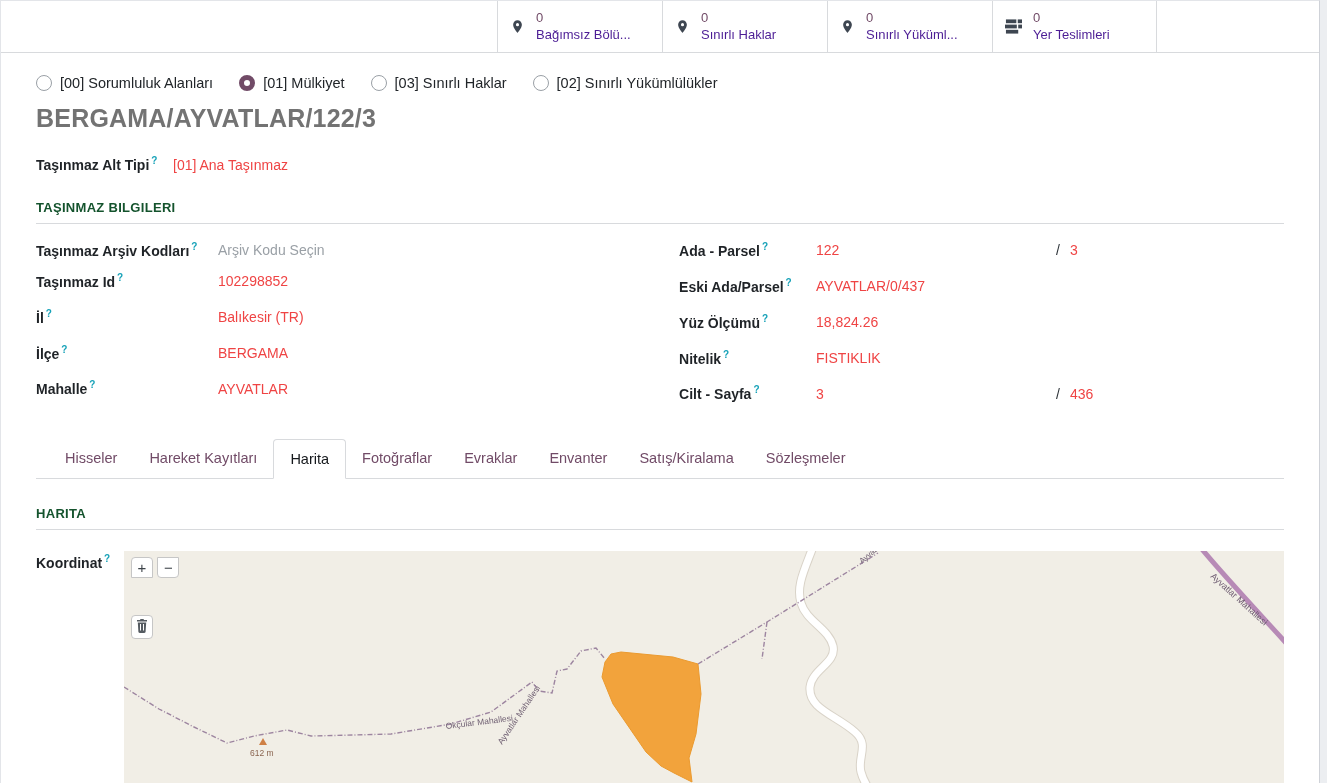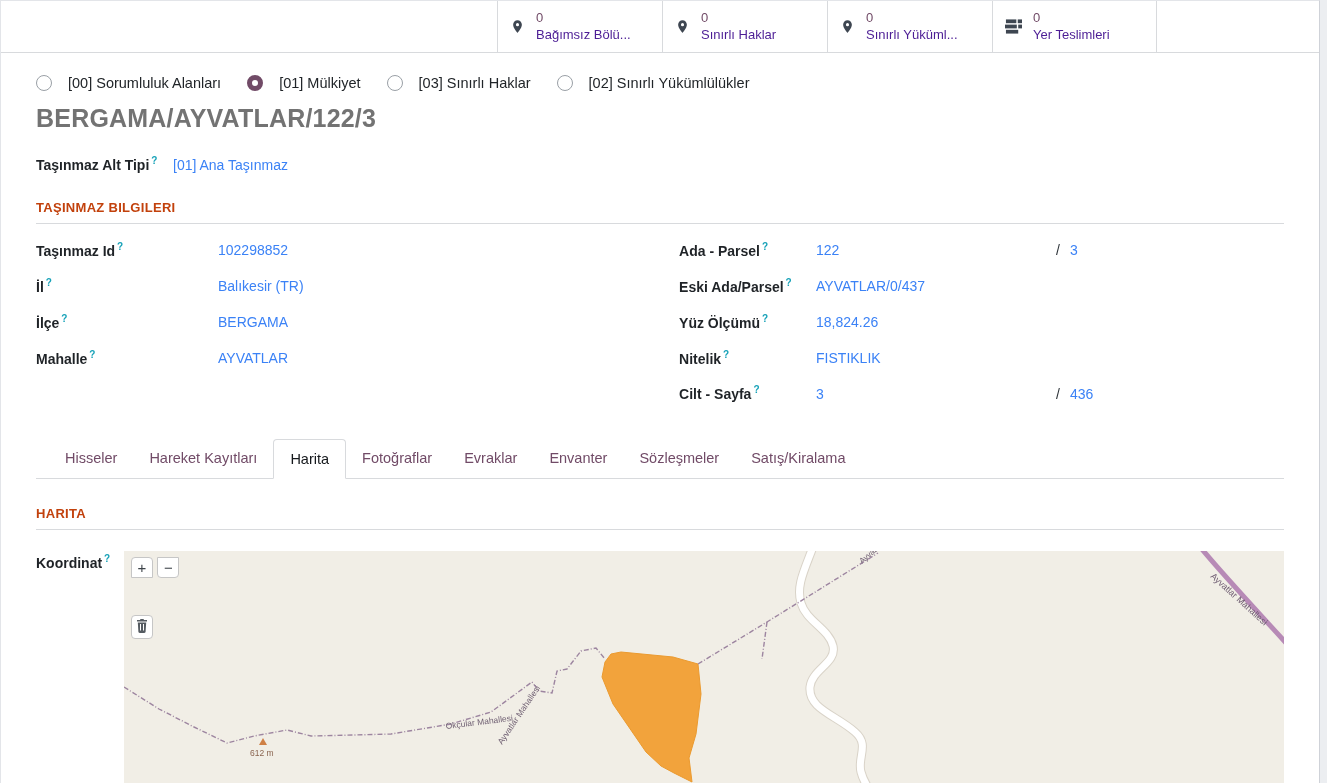--- a/index.html
+++ b/index.html
@@ -13,35 +13,35 @@
   .statbtn:last-child{border-right:1px solid #d8dadd}
   .statbtn .icon{flex:0 0 auto;display:flex;align-items:center}
   .statbtn .txt{display:flex;flex-direction:column;line-height:1.3;font-size:13px;min-width:0}
   .stat-value{color:#714B67}
   .stat-label{color:#4c1d95;white-space:nowrap;overflow:hidden;text-overflow:ellipsis}
 
   .content{padding:0 35px}
 
   
   .radio-row{display:flex;gap:26px;margin-top:22px;align-items:center;font-size:14.5px;color:#212529}
-  .radio{display:flex;align-items:center;gap:16px;cursor:pointer}
+  .radio{display:flex;align-items:center;gap:8px;cursor:pointer}
   .radio-dot{width:16px;height:16px;border-radius:50%;border:1px solid #9aa0a6;background:#fff;box-sizing:border-box;flex:0 0 auto}
   .radio.sel .radio-dot{border:5px solid #714B67}
 
   
   .page-title{font-size:25px;font-weight:700;margin:13px 0 0;color:#737373;letter-spacing:.2px}
   .subtype{display:flex;margin-top:22px;font-size:14px;align-items:baseline}
   .subtype .flabel{flex:0 0 137px}
   .flabel{font-weight:600;color:#1f2327}
   sup.help{color:#17a2b8;font-size:10px;font-weight:700;margin-left:2px;cursor:pointer}
-  .fvalue{color:#3b82f6}
+  .fvalue{color:#ef4444}
   .placeholder{color:#9aa0a6}
 
   
-  .section-hd{font-size:13px;font-weight:700;letter-spacing:.3px;padding-bottom:8px;border-bottom:1px solid #d8dadd;color:#c2410c;margin-top:27px}
+  .section-hd{font-size:13px;font-weight:700;letter-spacing:.3px;padding-bottom:8px;border-bottom:1px solid #d8dadd;color:#14532d;margin-top:27px}
 
   
   .grid{display:flex;margin-top:16px}
   .col-left{width:605px}
   .col-right{width:613px;margin-left:46px}
   .frow{display:flex;margin-bottom:15px;font-size:14px;align-items:baseline}
   .col-left .flabel{flex:0 0 172px;padding-right:10px;line-height:1.45}
   .col-right .flabel{flex:0 0 127px;padding-right:10px;line-height:1.45}
   .frow.tall{margin-bottom:10px}
   .split{display:flex;flex:1;align-items:flex-end}
@@ -152,20 +152,24 @@
     <div class="subtype">
       <span class="flabel"><span>Taşınmaz Alt Tipi</span><sup class="help">?</sup></span>
       <span class="fvalue">[01] Ana Taşınmaz</span>
     </div>
 
     <div class="section-hd">TAŞINMAZ BILGILERI</div>
 
     <div class="grid">
       <div class="col-left">
 
+        <div class="frow tall">
+          <span class="flabel"><span>Taşınmaz Arşiv Kodları</span><sup class="help">?</sup></span>
+          <span class="fvalue placeholder">Arşiv Kodu Seçin</span>
+        </div>
 
         <div class="frow">
           <span class="flabel"><span>Taşınmaz Id</span><sup class="help">?</sup></span>
           <span class="fvalue">102298852</span>
         </div>
 
         <div class="frow">
           <span class="flabel"><span>İl</span><sup class="help">?</sup></span>
           <span class="fvalue">Balıkesir (TR)</span>
         </div>
@@ -219,22 +223,22 @@
       </div>
     </div>
 
     <div class="tabs">
       <div class="tab">Hisseler</div>
       <div class="tab">Hareket Kayıtları</div>
       <div class="tab active">Harita</div>
       <div class="tab">Fotoğraflar</div>
       <div class="tab">Evraklar</div>
       <div class="tab">Envanter</div>
+      <div class="tab">Satış/Kiralama</div>
       <div class="tab">Sözleşmeler</div>
-      <div class="tab">Satış/Kiralama</div>
     </div>
 
     <div class="section-hd">HARITA</div>
 
     <div class="map-row">
       <span class="map-label"><span>Koordinat</span><sup class="help">?</sup></span>
 
       <div class="map-box">
         <svg width="1168" height="242" viewBox="0 0 1168 242">
 

